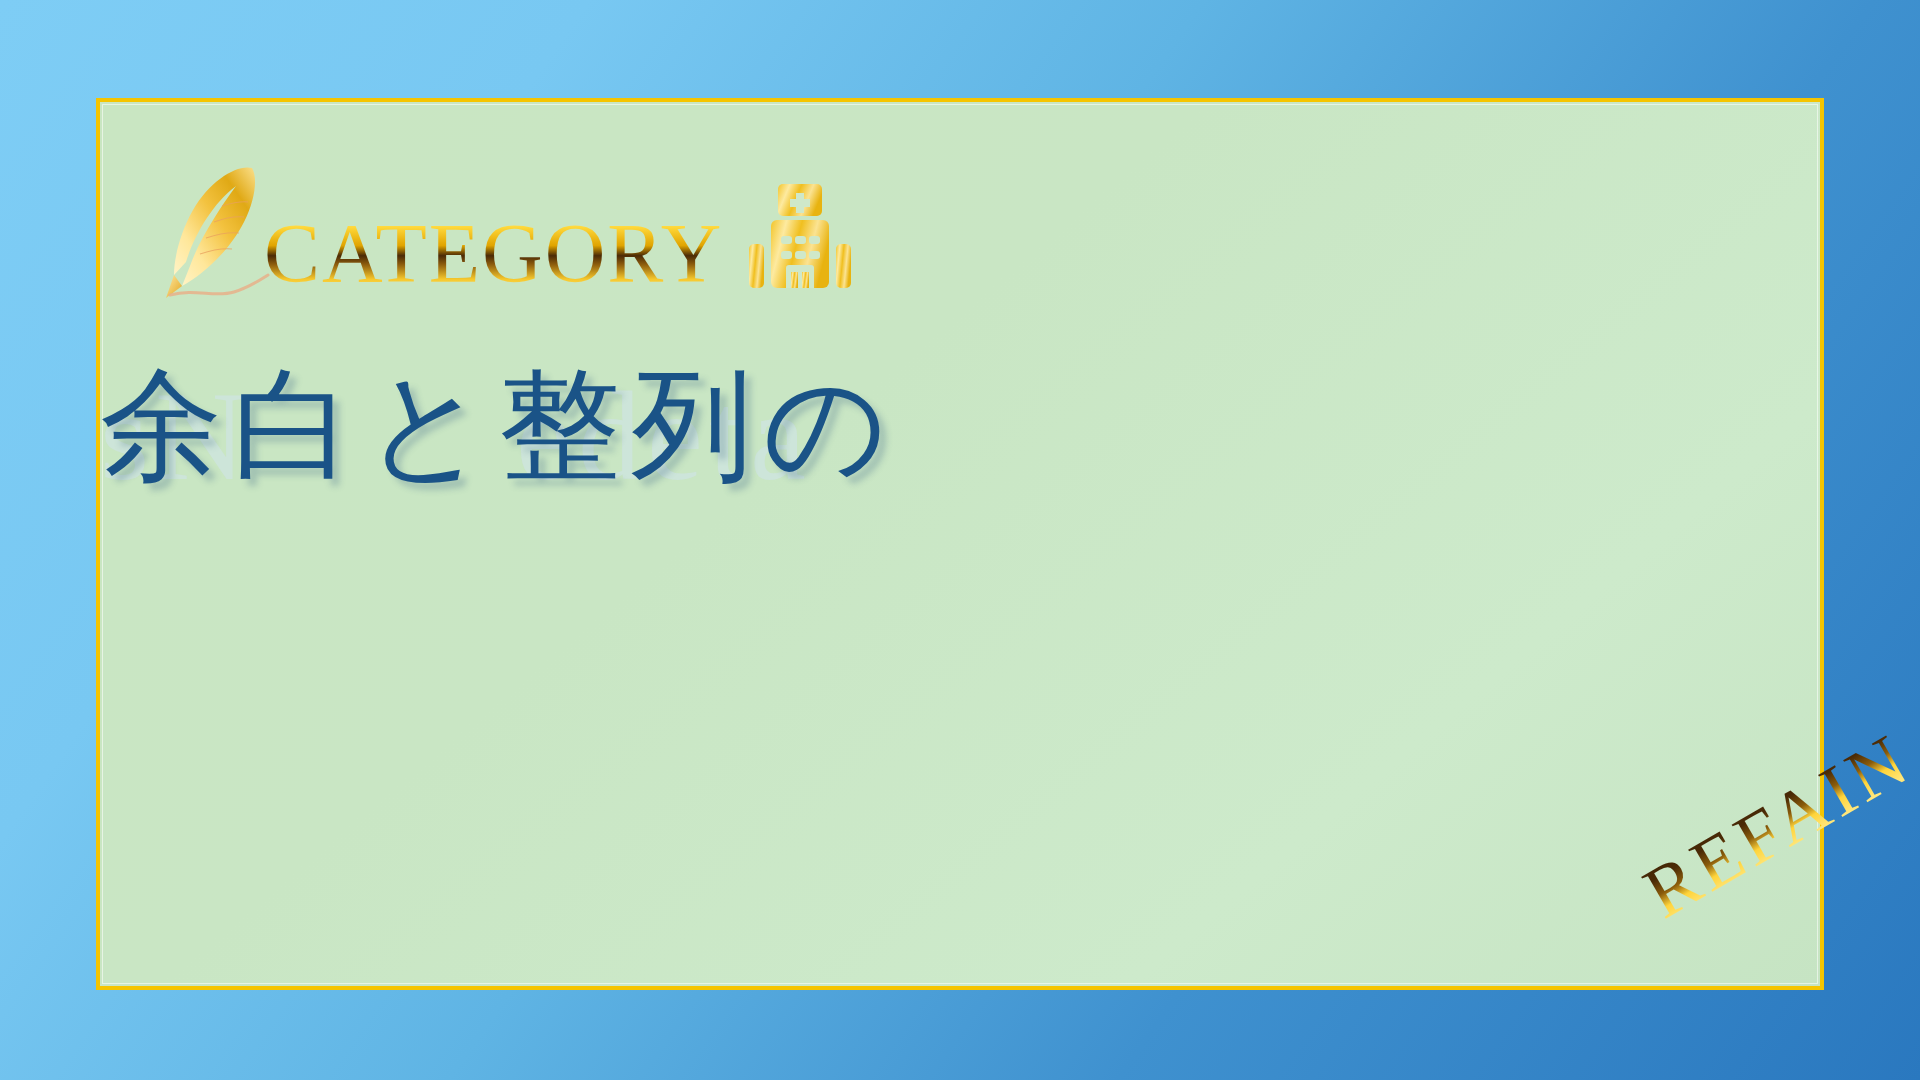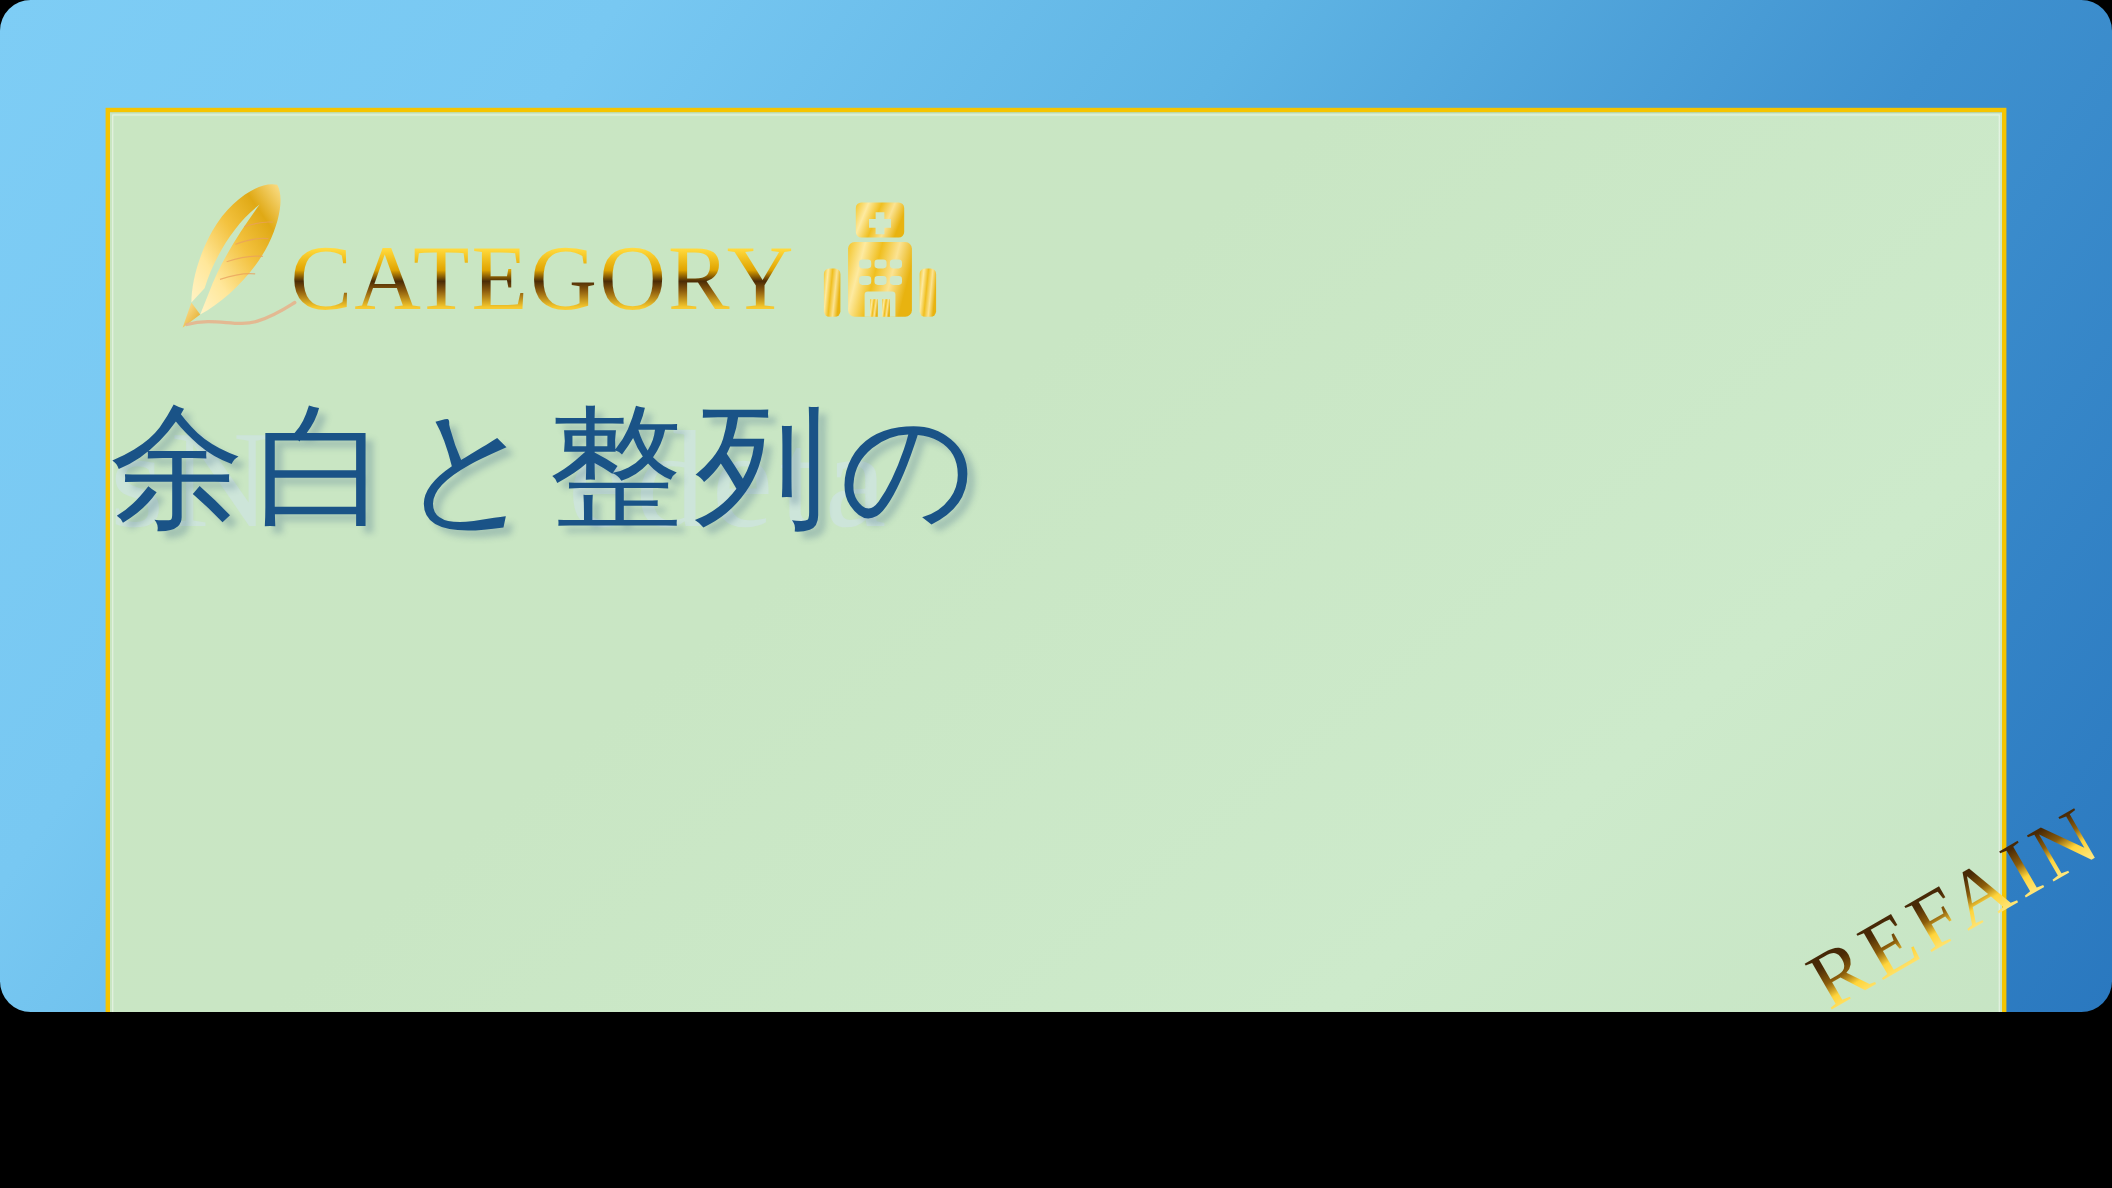--- a/index.html
+++ b/index.html
@@ -3,24 +3,23 @@
 <meta charset="utf-8">
 <style>
   html, body {
     margin: 0;
     padding: 0;
     background: #000;
   }
   #stage {
     position: relative;
     width: 1920px;
-    height: 920px;
+    height: 1080px;
     overflow: hidden;
     font-family: "Liberation Serif", "DejaVu Serif", serif;
-    border-radius: 28px;
   }
 
   
   .backdrop {
     position: absolute;
     inset: 0;
     background: linear-gradient(125deg,
                 #7ecdf5 0%,
                 #78c8f2 22%,
                 #5fb4e4 45%,

